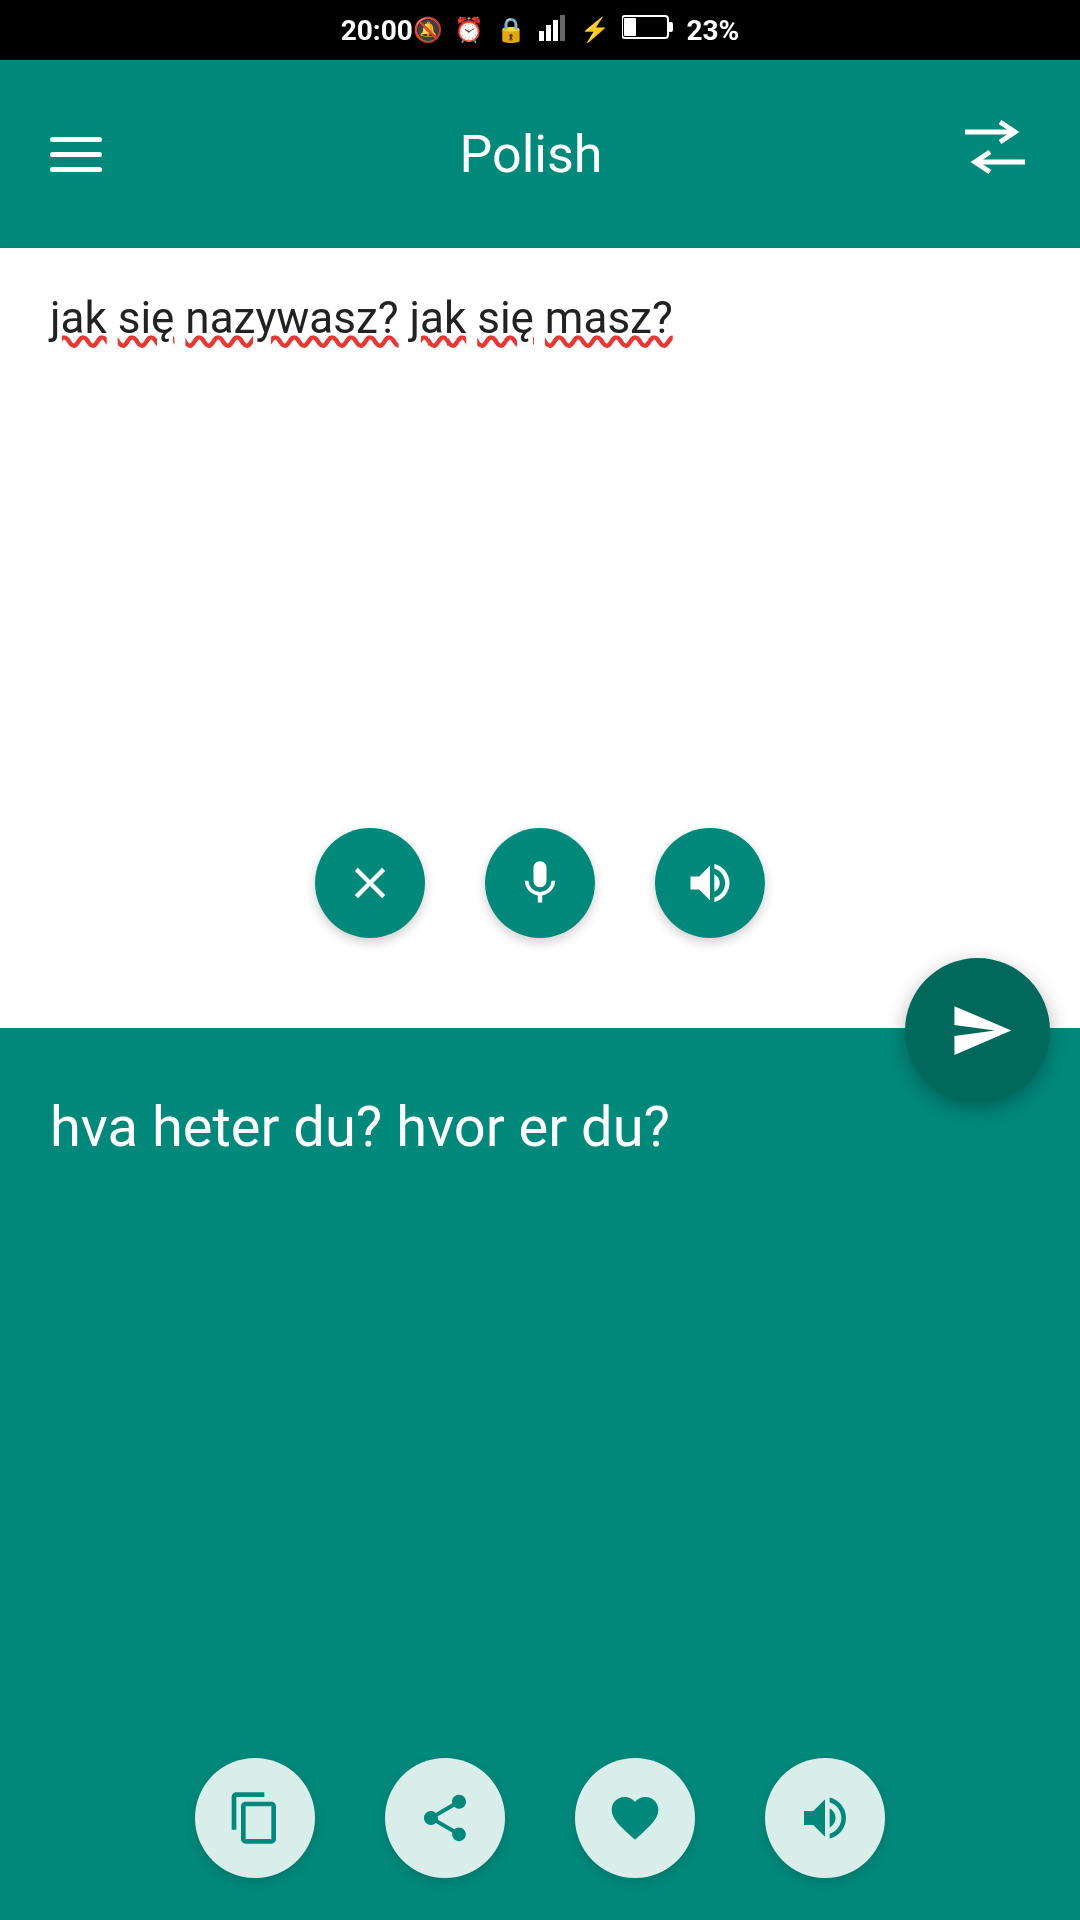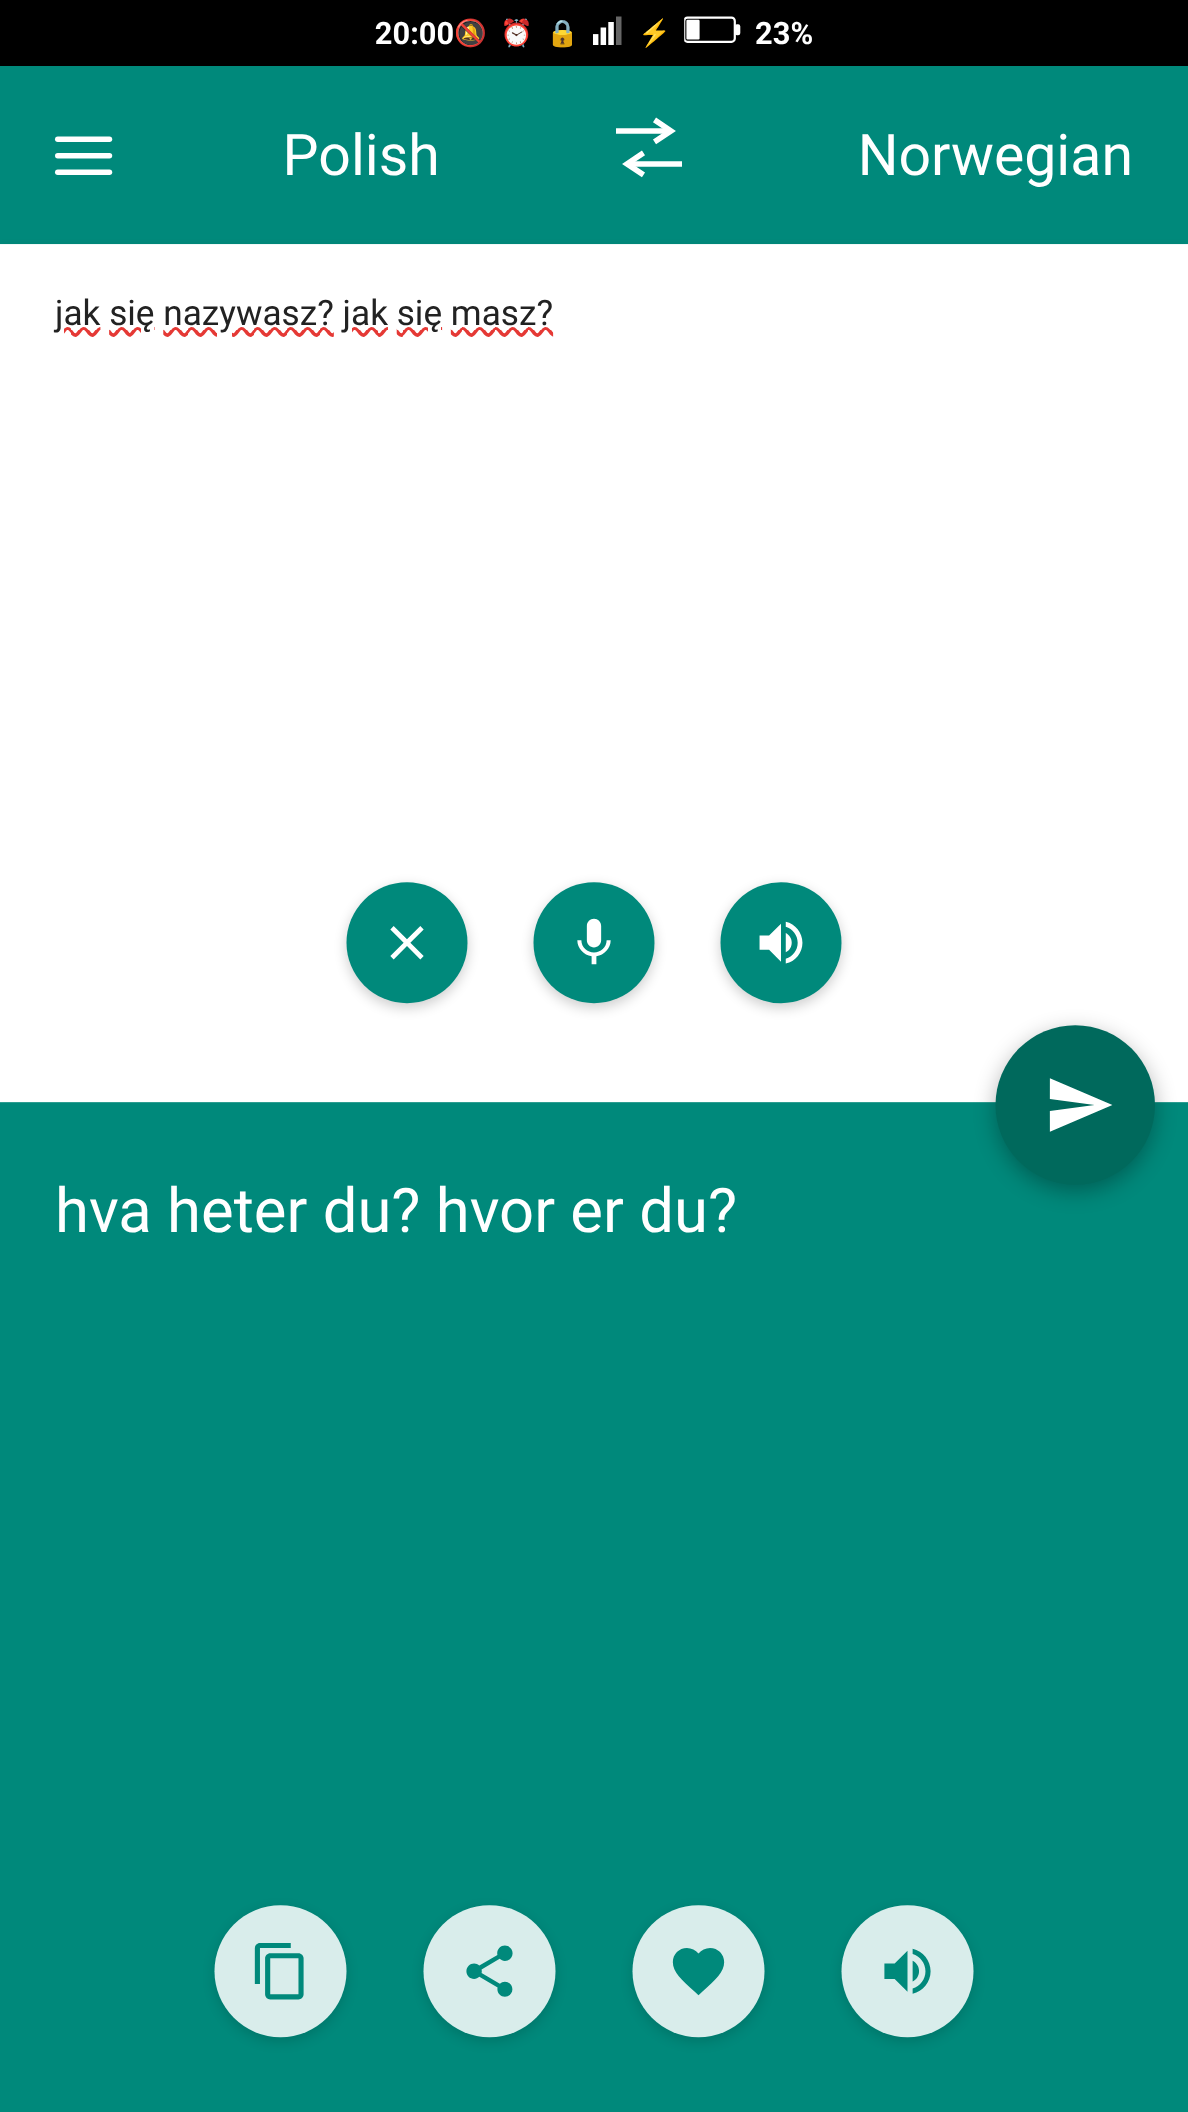--- a/index.html
+++ b/index.html
@@ -33,21 +33,21 @@
       gap: 12px;
     }
     .status-icon {
       font-size: 24px;
       color: #fff;
     }
 
     
     .toolbar {
       width: 100%;
-      height: 162px;
+      height: 188px;
       background: #00897b;
       display: flex;
       align-items: center;
       justify-content: space-between;
       padding: 0 50px;
     }
     .toolbar-menu {
       display: flex;
       flex-direction: column;
       gap: 10px;
@@ -75,21 +75,21 @@
     .input-section {
       width: 100%;
       background: #fff;
       min-height: 780px;
       padding: 40px 50px 0 50px;
       position: relative;
       box-shadow: 0 2px 8px rgba(0,0,0,0.08);
     }
 
     .input-text {
-      font-size: 32px;
+      font-size: 44px;
       line-height: 1.4;
       color: #222;
       min-height: 500px;
       word-break: break-word;
     }
 
     .input-text .word {
       text-decoration: underline;
       text-decoration-color: #e53935;
       text-decoration-style: wavy;
@@ -237,21 +237,20 @@
   </button>
   <span class="toolbar-lang">Polish</span>
   <span class="toolbar-swap">
     <svg width="70" height="60" viewBox="0 0 70 60" fill="white">
       <polyline points="5,15 55,15" stroke="white" stroke-width="5" fill="none"></polyline>
       <polyline points="40,5 55,15 40,25" stroke="white" stroke-width="5" fill="none"></polyline>
       <polyline points="65,45 15,45" stroke="white" stroke-width="5" fill="none"></polyline>
       <polyline points="30,35 15,45 30,55" stroke="white" stroke-width="5" fill="none"></polyline>
     </svg>
   </span>
-  <span class="toolbar-lang">Norwegian</span>
 </div>
 
 <div class="input-section" style="position:relative;">
   <div class="input-text">
     <span class="word">jak</span>
     <span> </span>
     <span class="word">się</span>
     <span> </span>
     <span class="word">nazywasz?</span>
     <span> </span>

